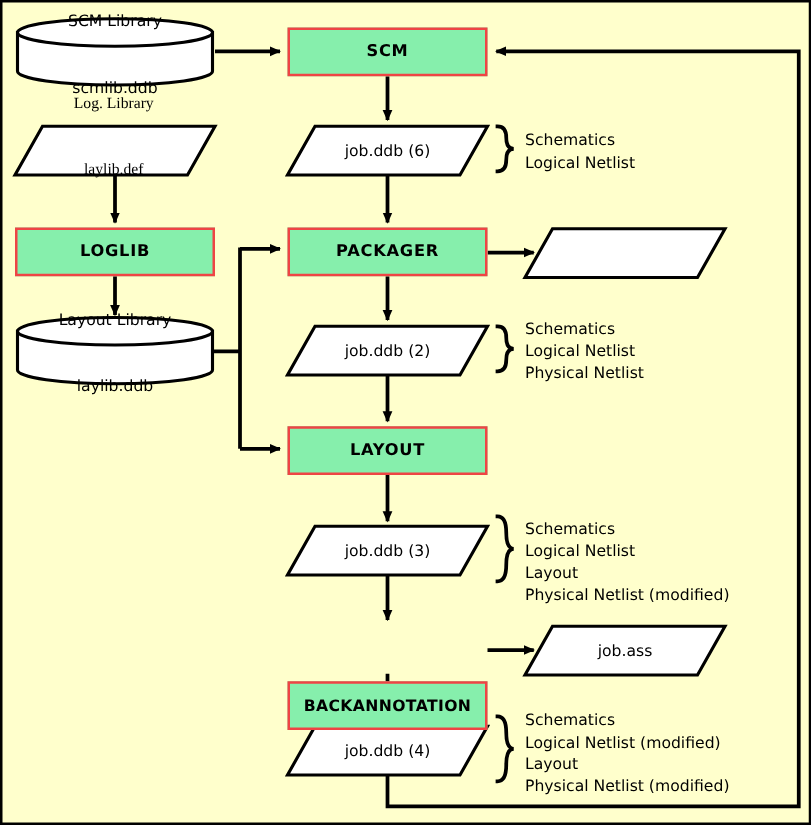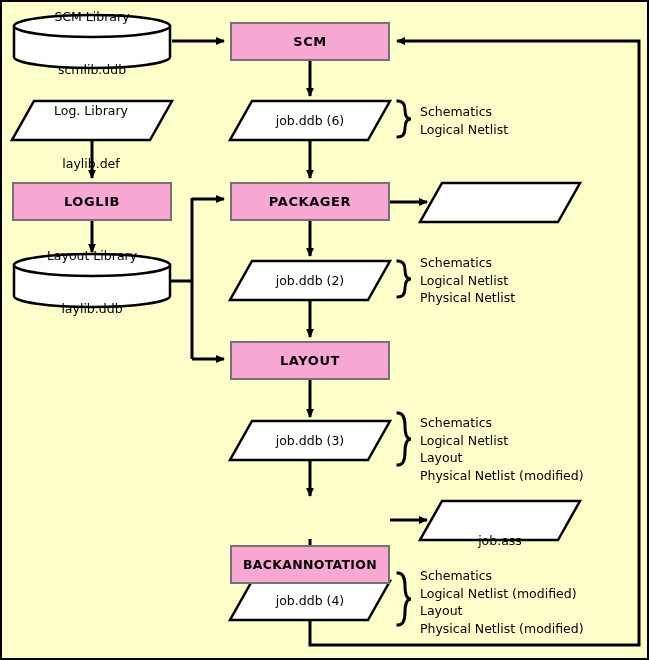--- a/index.html
+++ b/index.html
@@ -14,22 +14,22 @@
   }
   #canvas{position:absolute;left:0;top:0;width:649px;height:660px;}
   .node{
     position:absolute;
     display:flex;align-items:center;justify-content:center;
     text-align:center;
     color:#000;
     box-sizing:border-box;
   }
   .proc{
-    background:#f9a8d4;
-    border:2px solid #737373;
+    background:#86efac;
+    border:2px solid #ef4444;
     font-weight:bold;
     font-size:13px;
     letter-spacing:0.6px;
   }
   .para-label{
     position:absolute;
     display:flex;align-items:center;justify-content:center;
     font-size:12.5px;
     color:#000;
     box-sizing:border-box;
@@ -142,39 +142,39 @@
   <div class="cyl-label" style="left:12px;top:17px;width:156px;height:48px;">
     <span>SCM Library</span>
     <span>scmlib.ddb</span>
   </div>
 
   <div class="cyl-label" style="left:12px;top:256px;width:156px;height:48px;">
     <span>Layout Library</span>
     <span>laylib.ddb</span>
   </div>
 
-  <div class="cyl-label" style="left:20px;top:115px;width:138px;height:39px;">
+  <div class="cyl-label" style="left:20px;top:87px;width:138px;height:39px;font-family:Liberation Serif, serif;">
     <span>Log. Library</span>
     <span>laylib.def</span>
   </div>
 
   <div class="para-label" style="left:239px;top:99px;width:138px;height:39px;">
     <span>job.ddb (6)</span>
   </div>
 
 
   <div class="para-label" style="left:239px;top:259px;width:138px;height:39px;">
     <span>job.ddb (2)</span>
   </div>
 
   <div class="para-label" style="left:239px;top:419px;width:138px;height:39px;">
     <span>job.ddb (3)</span>
   </div>
 
-  <div class="para-label" style="left:429px;top:519px;width:138px;height:39px;">
+  <div class="para-label" style="left:429px;top:499px;width:138px;height:39px;">
     <span>job.ass</span>
   </div>
 
   <div class="para-label" style="left:239px;top:579px;width:138px;height:39px;">
     <span>job.ddb (4)</span>
   </div>
 
   <div class="ann" style="left:418px;top:101px;">Schematics
 Logical Netlist</div>
 

